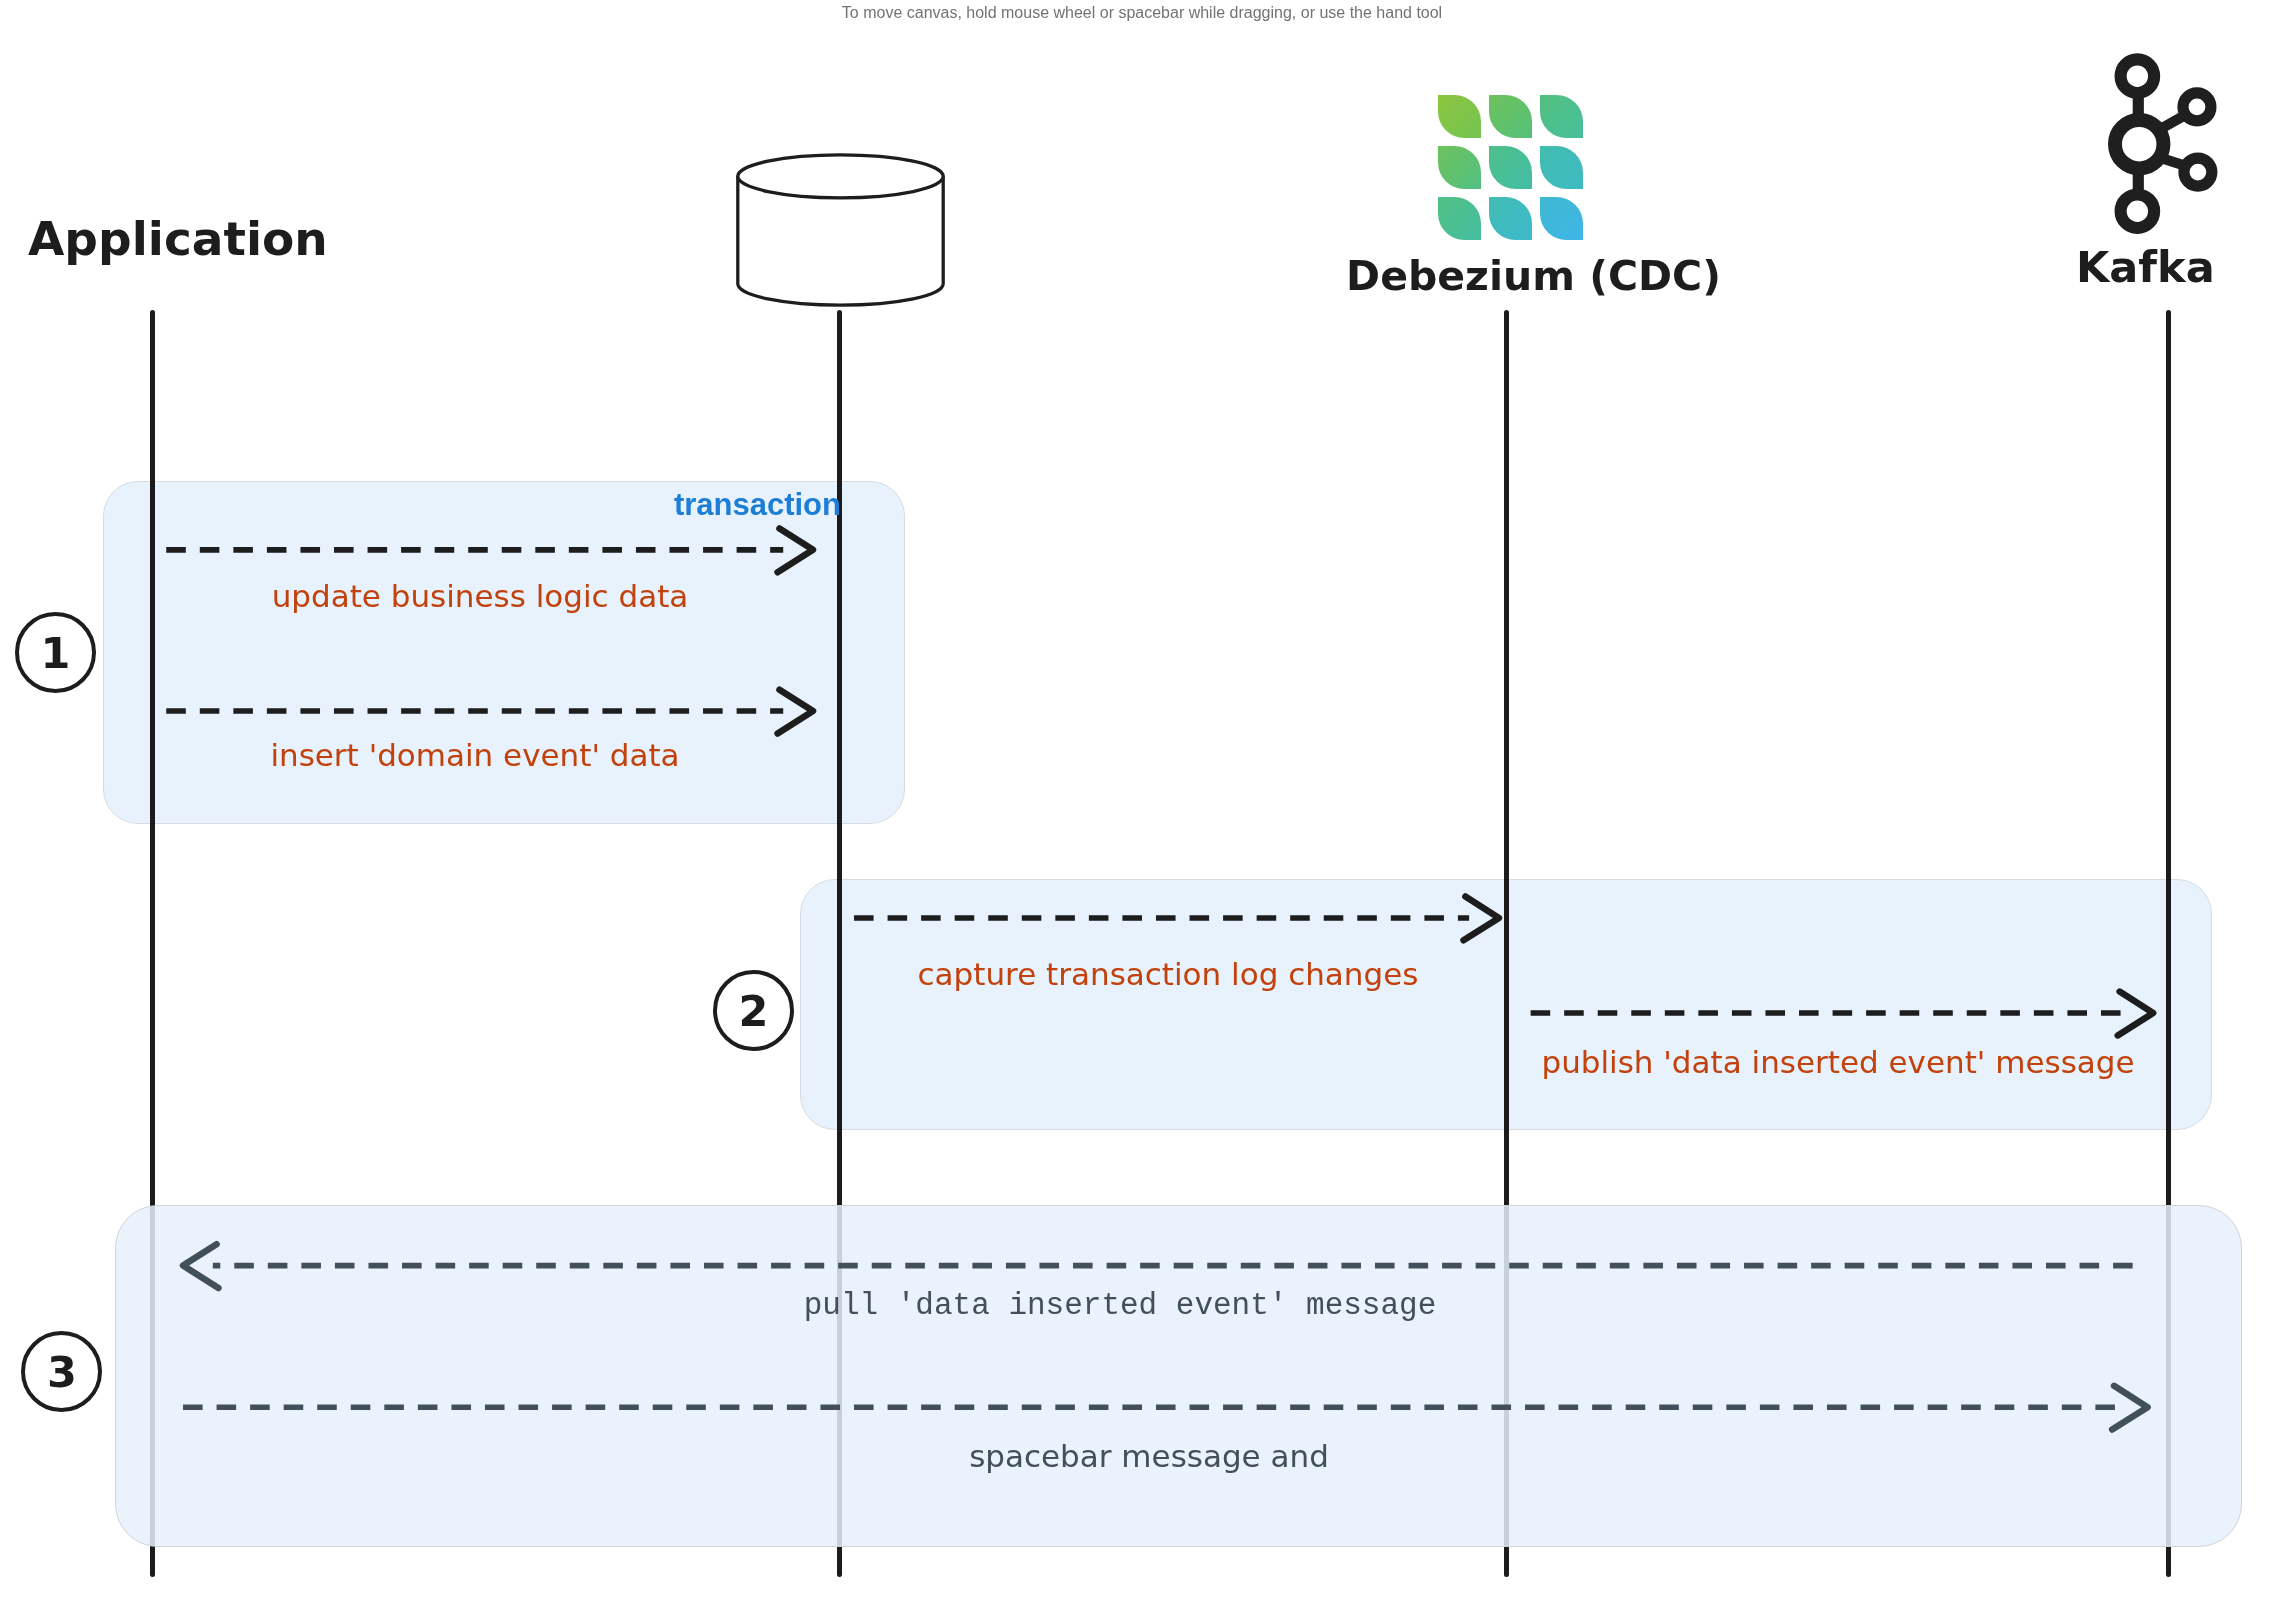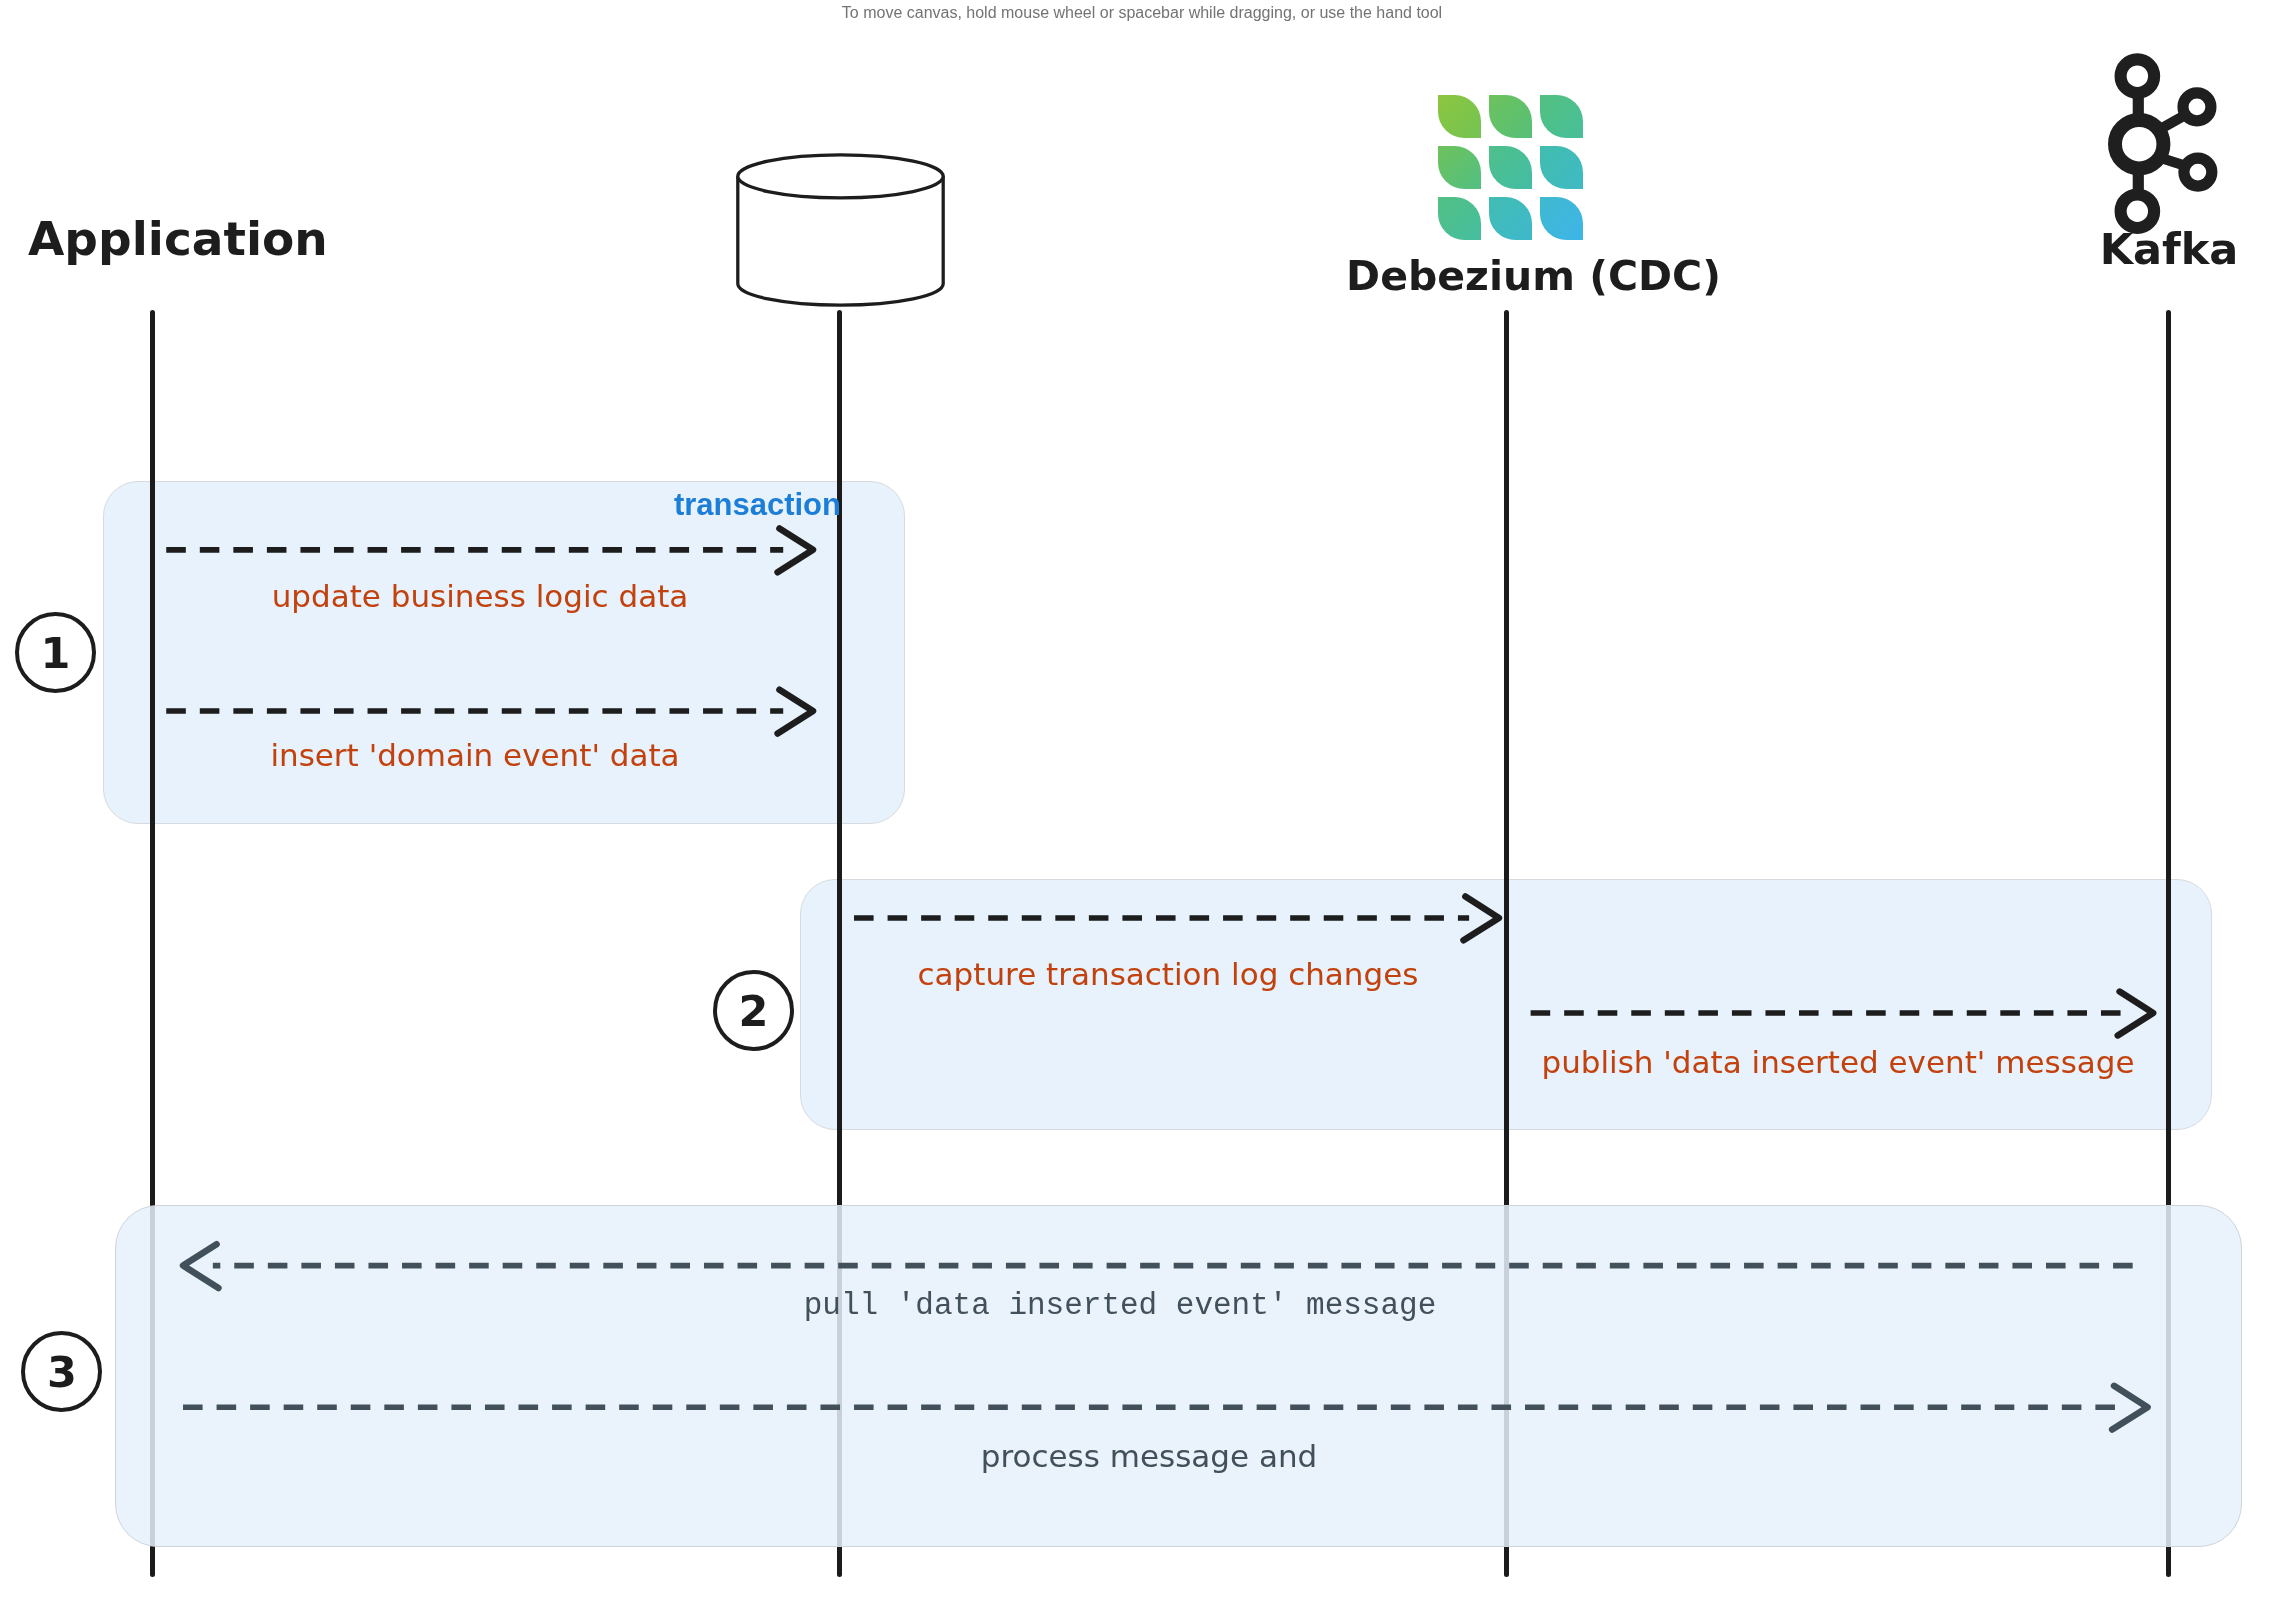--- a/index.html
+++ b/index.html
@@ -9,21 +9,21 @@
   }
   .hint{
     position:absolute;top:3.7px;left:0;width:100%;text-align:center;
     font-family:"Liberation Sans",sans-serif;font-size:16px;color:#737373;
   }
   
   .actor-label{position:absolute;font-weight:bold;color:#1d1d1d;white-space:nowrap;}
   .lbl-application{left:28px;top:211px;font-size:47px;}
   .lbl-db{left:735px;top:203px;width:211px;text-align:center;font-size:43px;}
   .lbl-debezium{left:1291px;top:252px;width:485px;text-align:center;font-size:41px;}
-  .lbl-kafka{left:2076px;top:224px;width:186px;text-align:center;font-size:43px;}
+  .lbl-kafka{left:2076px;top:242px;width:186px;text-align:left;font-size:43px;}
   
   .lifeline{position:absolute;top:310px;height:1267px;width:4.7px;background:#1b1b1b;border-radius:2.8px;z-index:2;}
   .ll-app{left:150px;}
   .ll-db{left:837px;}
   .ll-dbz{left:1504px;}
   .ll-kafka{left:2166px;}
   
   .group-box{position:absolute;background:#e7f2fc;border:1.9px solid #d7dbe0;border-radius:35px;z-index:1;}
   .gb-1{left:103px;top:481px;width:800px;height:341px;}
   .gb-2{left:800px;top:879px;width:1410px;height:249px;}
@@ -145,17 +145,17 @@
       <path class="head slate" d="M2268 1487 L2304 1510 L2266 1534"></path>
     </g>
   </svg>
 
   <div class="msg-label" style="left:480px;top:576px;">update business logic data</div>
   <div class="msg-label" style="left:475px;top:735px;">insert 'domain event' data</div>
   <div class="msg-label" style="left:1168px;top:954px;text-align:right;">capture transaction log changes</div>
   <div class="msg-label" style="left:1838px;top:1042px;">publish 'data inserted event' message</div>
   <div class="msg-label muted" style="left:1120px;top:1286px;font-family:Liberation Mono, monospace;">pull 'data inserted event' message</div>
   <div class="msg-label muted" style="left:1149px;top:1436px;">
-    <div>process message and</div>
+    <div>spacebar message and</div>
   </div>
 
 </div>
 
 
 </body></html>

